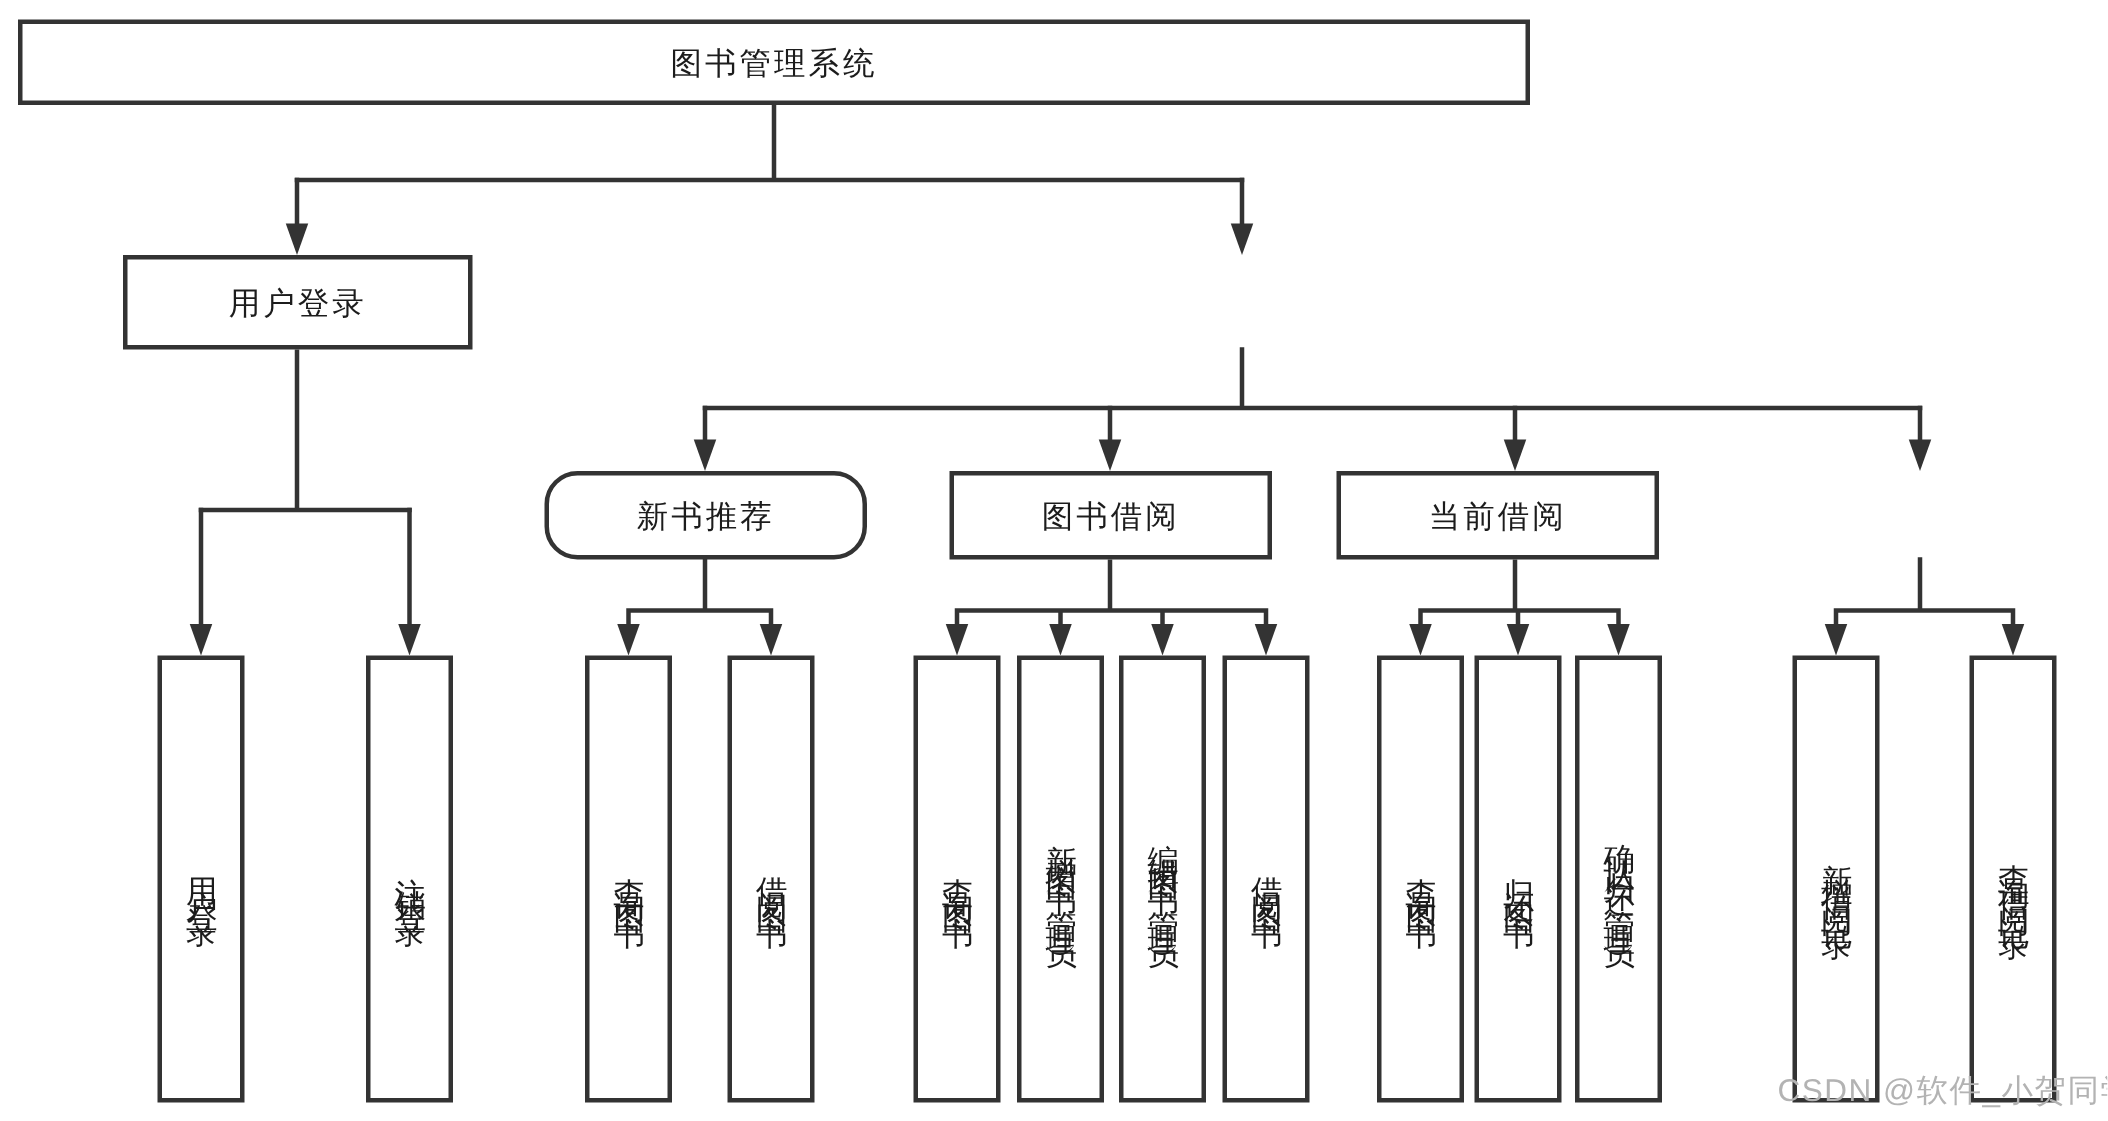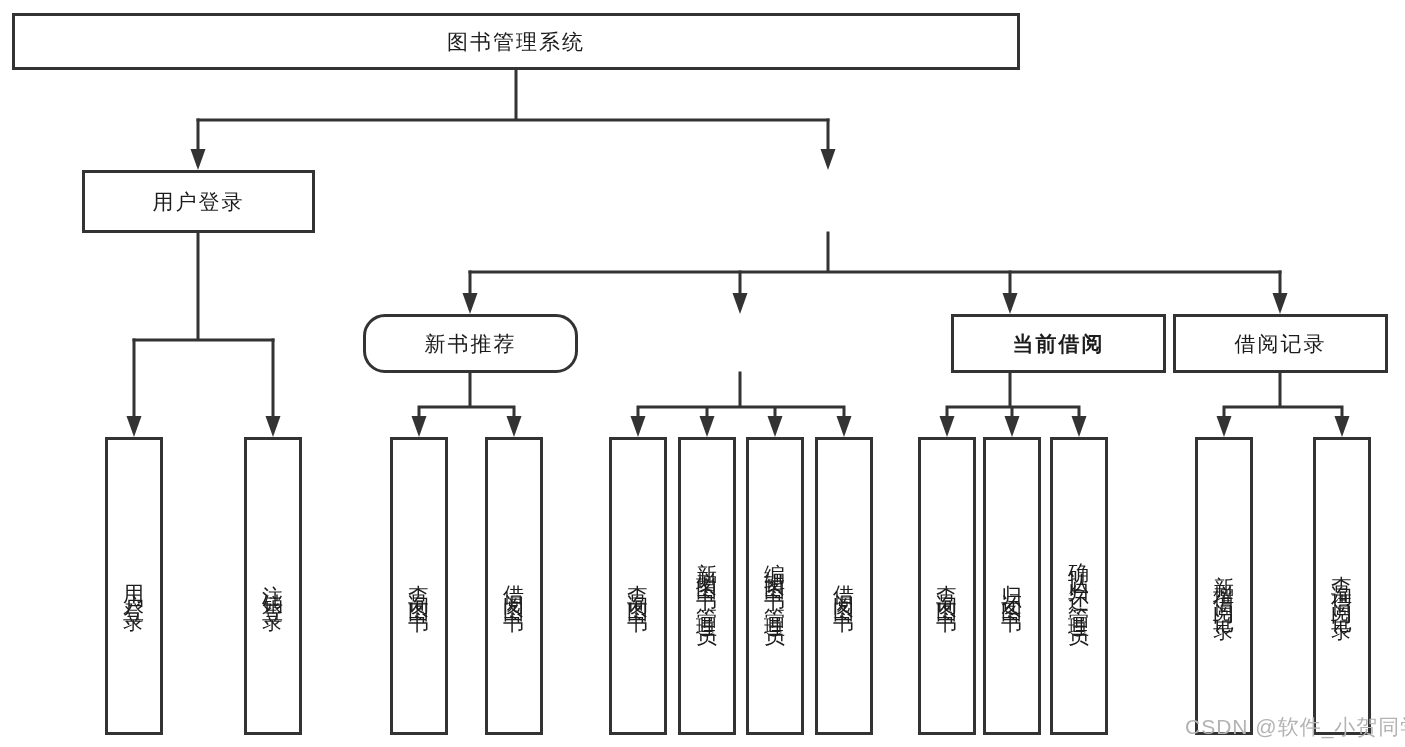--- a/index.html
+++ b/index.html
@@ -119,25 +119,25 @@
     <span>图书管理系统</span>
   </div>
 
   <div class="node lvl1 h" style="left:82px; width:233px;">
     <span>用户登录</span>
   </div>
 
   <div class="node lvl2 h" style="left:363px;border-radius:22px;">
     <span>新书推荐</span>
   </div>
-  <div class="node lvl2 h" style="left:951px;font-weight:bold;">
+  <div class="node lvl2 h" style="left:633px;">
+    <span>图书借阅</span>
+  </div>
+  <div class="node lvl2 h" style="left:891px;">
     <span>当前借阅</span>
-  </div>
-  <div class="node lvl2 h" style="left:1173px;">
-    <span>借阅记录</span>
   </div>
 
   <div class="node leaf" style="left:105px;">
     <span class="vtext">用户登录</span>
   </div>
   <div class="node leaf" style="left:244px;">
     <span class="vtext">注销登录</span>
   </div>
 
   <div class="node leaf" style="left:390px;">

